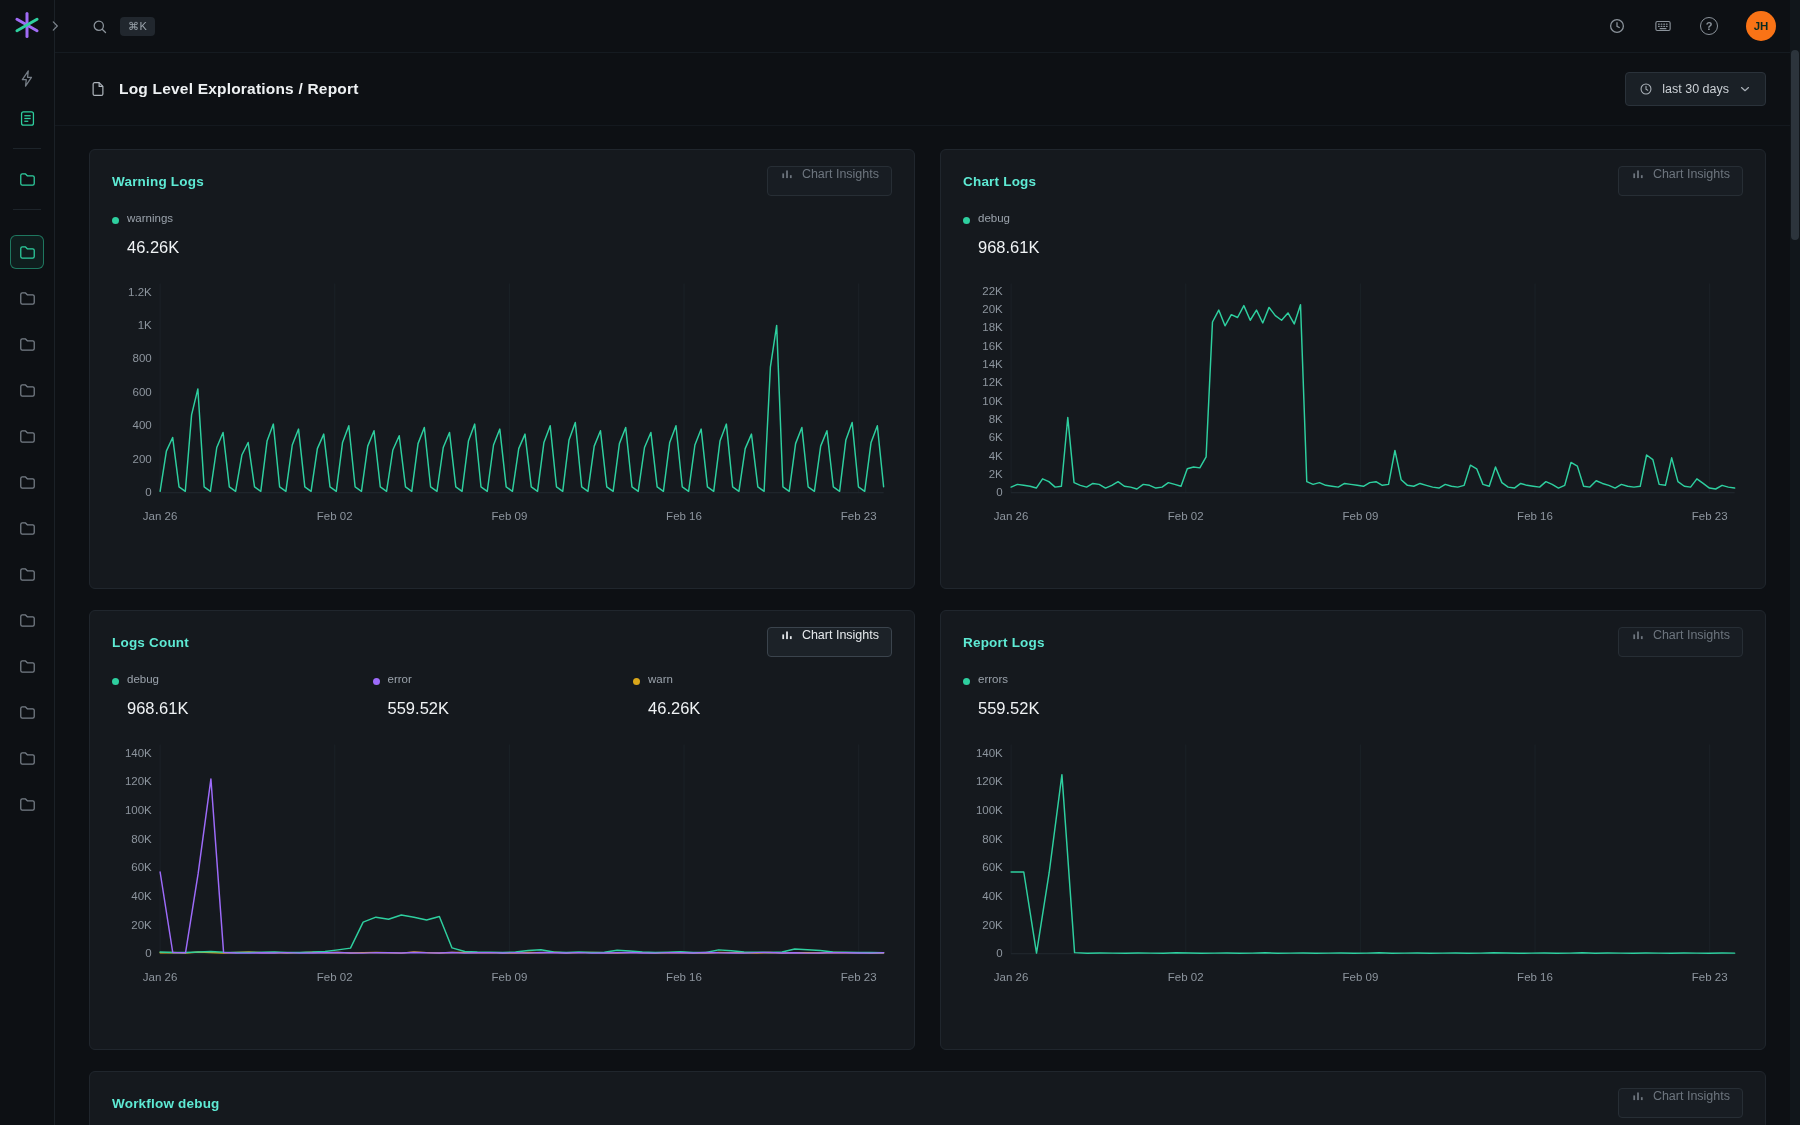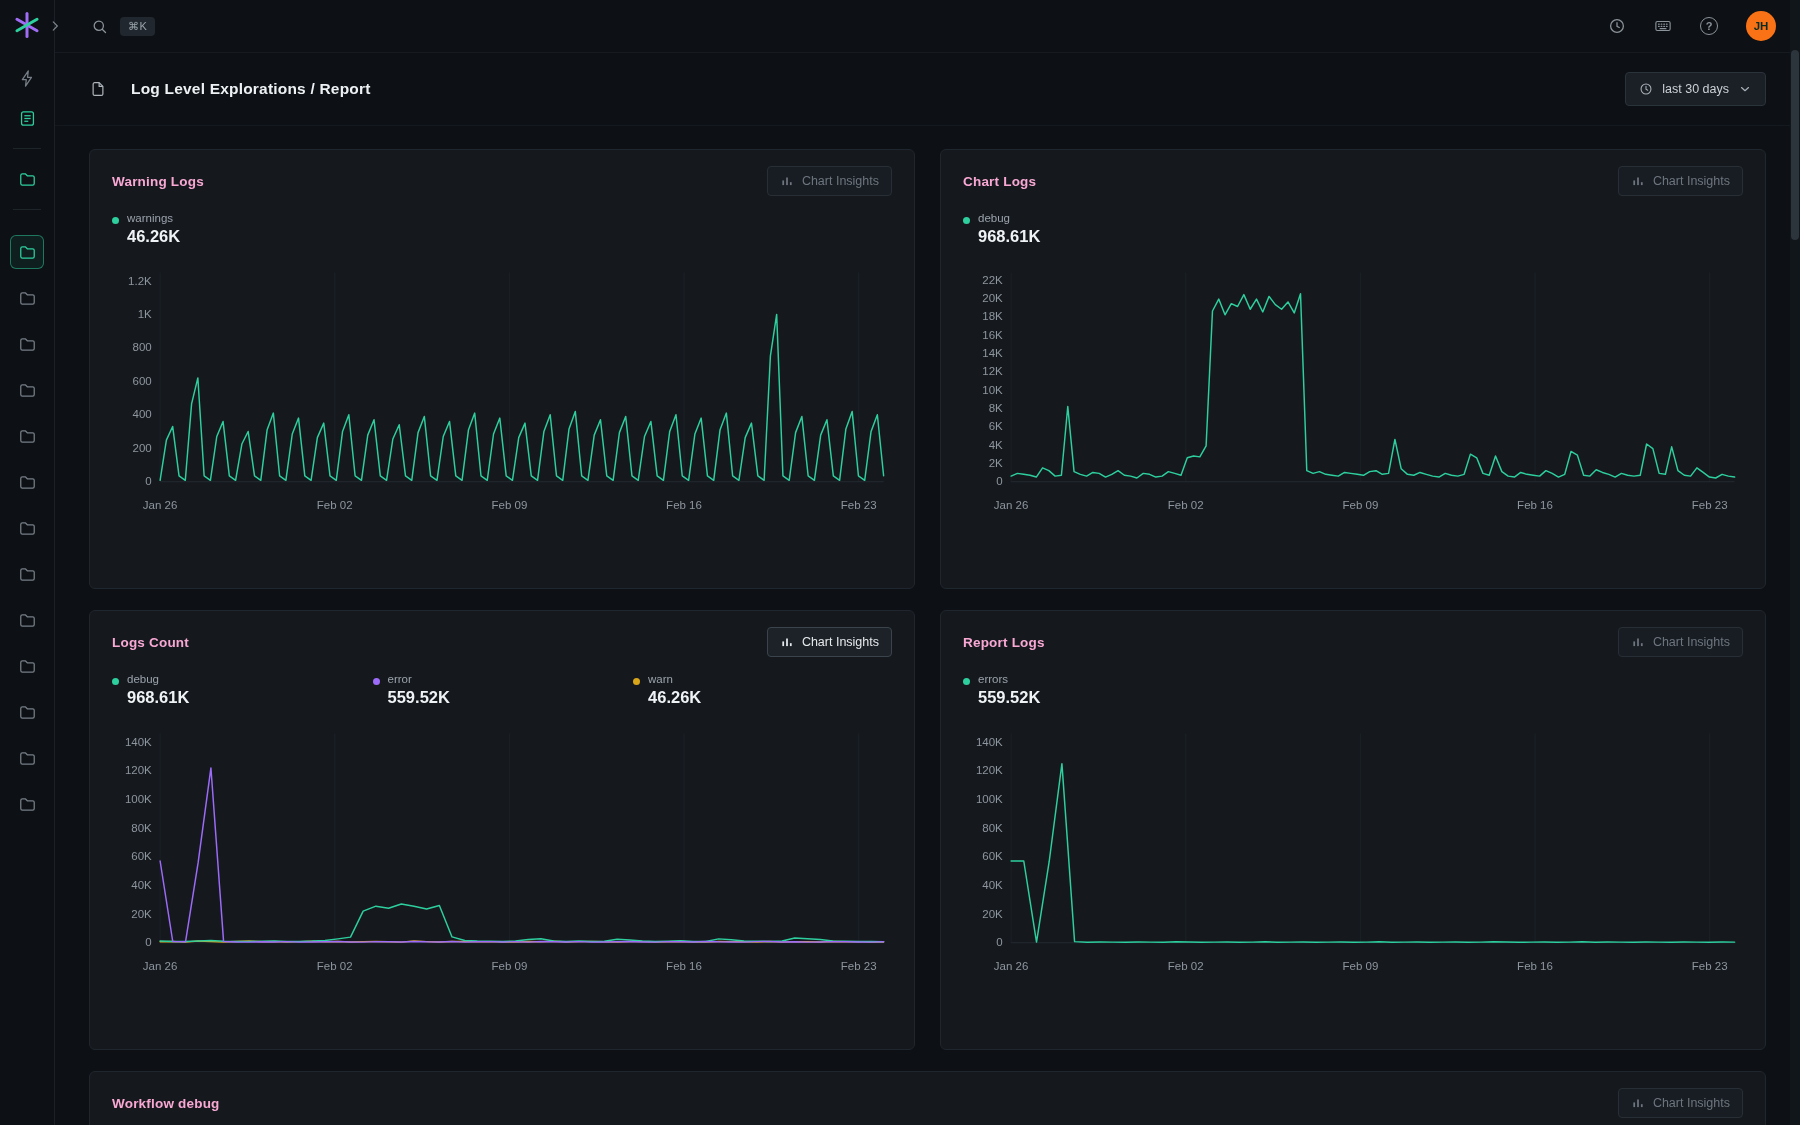--- a/index.html
+++ b/index.html
@@ -25,41 +25,41 @@
   .search{display:flex;align-items:center;margin-left:26px;color:#8b939b}
   .search svg{width:17px;height:17px}
   .kbd{background:#21272e;border-radius:4px;padding:3px 8px;font-size:11px;color:#99a2aa;margin-left:12px;letter-spacing:.5px}
   .topbar-right{margin-left:auto;display:flex;align-items:center;gap:28px}
   .icon-btn{color:#8b939b;display:flex;align-items:center;justify-content:center}
   .icon-btn svg{width:18px;height:18px}
   .help-circle{width:18px;height:18px;border:1.5px solid currentColor;border-radius:50%;display:flex;align-items:center;justify-content:center;font-size:11px;font-weight:700}
   .avatar{width:30px;height:30px;border-radius:50%;background:#f97316;color:#0a2b21;font-size:11.5px;font-weight:700;display:flex;align-items:center;justify-content:center}
 
   .page-header{height:73px;display:flex;align-items:center;justify-content:space-between;padding:0 34px;border-bottom:1px solid #14191f;flex-shrink:0}
-  .header-left{display:flex;align-items:center;gap:24px}
+  .header-left{display:flex;align-items:center;gap:12px}
   .header-left svg{width:18px;height:18px;color:#aeb5bc}
   .page-title{font-size:15.5px;font-weight:700;color:#eef1f3;letter-spacing:.2px}
   .range-pill{display:flex;align-items:center;gap:9px;height:31px;padding:16px 13px;border-radius:4px;background:#1a2026;border:1px solid #2a323a;font-size:12.5px;color:#ccd1d6}
   .range-pill svg{width:14px;height:14px;color:#aab1b8}
 
   
   .content{height:999px;padding:23px 34px 0;display:flex;flex-wrap:wrap;gap:21px 25px;align-content:flex-start;overflow:hidden}
   .card{width:826px;height:440px;background:#15191e;border:1px solid #20262d;border-radius:6px;padding:16px 22px}
   .card.wide{width:1677px;height:120px}
   .card-head{display:flex;justify-content:space-between;align-items:center}
-  .card-title{font-size:13.5px;font-weight:700;color:#f9a8d4;letter-spacing:.2px}
-  .insights-btn{display:inline-flex;align-items:center;gap:8px;height:30px;padding:0 12px;border-radius:4px;font-size:12.5px;border:1px solid #272e35;background:#181d23;color:#6d757e}
+  .card-title{font-size:13.5px;font-weight:700;color:#5eead4;letter-spacing:.2px}
+  .insights-btn{display:inline-flex;align-items:flex-start;gap:8px;height:30px;padding:0 12px;border-radius:4px;font-size:12.5px;border:1px solid #272e35;background:#181d23;color:#6d757e}
   .insights-btn[data-state="enabled"]{color:#e6e9ec;border-color:#3b444d;background:#1c2228}
   .insights-btn svg{width:14px;height:14px}
   .legend-row{display:flex;margin-top:16px}
   .legend{flex:0 0 33.4%}
   .legend-top{display:flex;align-items:flex-end;gap:8px}
   .dot{width:7px;height:7px;border-radius:50%;background:#2ecf9f}
   .legend-name{font-size:11.5px;color:#9aa2ab}
-  .legend-value{margin-top:3px;margin-left:15px;font-size:16.5px;font-weight:700;color:#f0f3f5}
+  .legend-value{margin-top:14px;margin-left:15px;font-size:16.5px;font-weight:400;color:#f0f3f5}
   .chart{display:block;width:100%;margin-top:14px}
   .chart text{font-family:"Liberation Sans",sans-serif}
 
   
   .scrollbar{position:fixed;right:0;top:0;width:10px;height:100%;background:#11161b}
   .scroll-thumb{position:absolute;top:50px;right:1px;width:8px;height:190px;background:#2c343c;border-radius:4px}
 </style>
 </head>
 <body>
 

